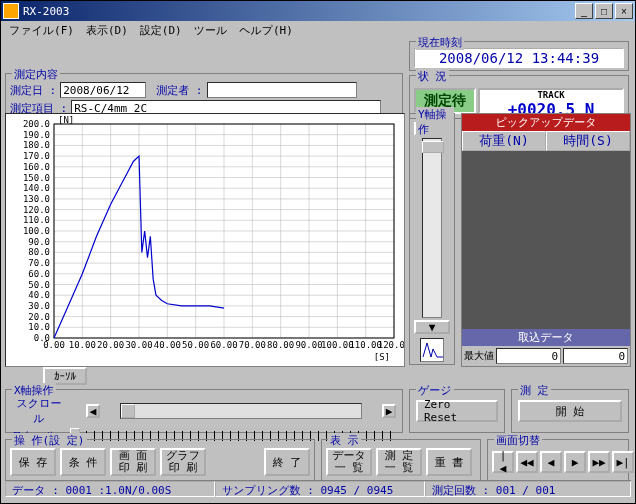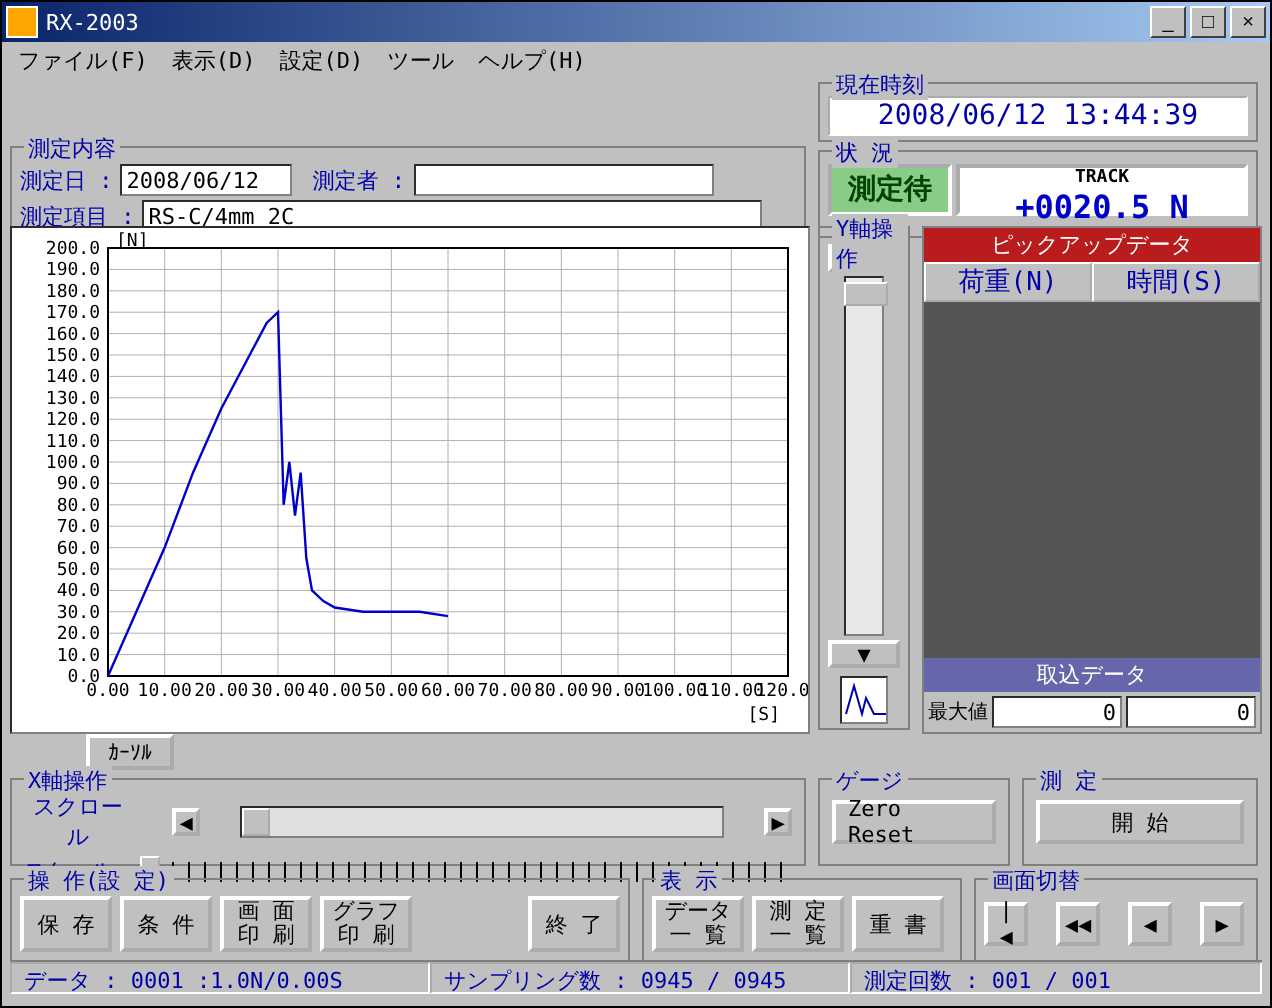--- a/index.html
+++ b/index.html
@@ -69,21 +69,21 @@
         <span class="lbl">備  考 :</span>
         <span class="field" style="width:310px;"></span>
       </div>
     </div>
 
     <div class="grp" style="left:404px;top:2px;width:220px;height:30px;">
       <div class="grp-title">現在時刻</div>
       <div style="border:1px inset #fff;margin:6px 4px 2px 4px;background:#fff;color:#0000aa;text-align:center;font-size:14px;height:18px;line-height:18px;">2008/06/12    13:44:39</div>
     </div>
 
-    <div class="grp" style="left:404px;top:36px;width:220px;height:44px;display:flex;align-items:flex-start;padding:4px;">
+    <div class="grp" style="left:404px;top:36px;width:220px;height:44px;display:flex;align-items:flex-end;padding:4px;">
       <div class="grp-title">状  況</div>
       <div class="status-box" style="width:58px;height:22px;margin-top:2px;">測定待</div>
       <div class="track-box" style="flex:1;height:22px;margin-left:2px;margin-top:2px;justify-content:space-between;">
         <span style="font-size:9px;color:#000;">TRACK</span>
         <span>+0020.5 N</span>
       </div>
     </div>
 
     <div class="chart-area" style="left:0;top:74px;width:398px;height:252px;">
       <svg id="chart-svg" width="398" height="252">
@@ -235,21 +235,21 @@
 
     <div class="grp" style="left:316px;top:400px;width:160px;height:42px;display:flex;align-items:center;padding:6px 4px 2px 4px;gap:4px;">
       <div class="grp-title">表  示</div>
       <div class="btn3d" style="width:46px;height:28px;white-space:pre;text-align:center;line-height:1.1;">データ
 一 覧</div>
       <div class="btn3d" style="width:46px;height:28px;white-space:pre;text-align:center;line-height:1.1;">測 定
 一 覧</div>
       <div class="btn3d" style="width:46px;height:28px;">重 書</div>
     </div>
 
-    <div class="grp" style="left:482px;top:400px;width:142px;height:42px;display:flex;align-items:center;padding:6px 4px 2px 4px;gap:14px;">
+    <div class="grp" style="left:482px;top:400px;width:142px;height:42px;display:flex;align-items:center;padding:6px 4px 2px 4px;gap:2px;">
       <div class="grp-title">画面切替</div>
       <div class="btn3d iconbtn">|◀</div>
       <div class="btn3d iconbtn">◀◀</div>
       <div class="btn3d iconbtn">◀</div>
       <div class="btn3d iconbtn">▶</div>
       <div class="btn3d iconbtn">▶▶</div>
       <div class="btn3d iconbtn">▶|</div>
     </div>
 
     <div class="statusbar">

